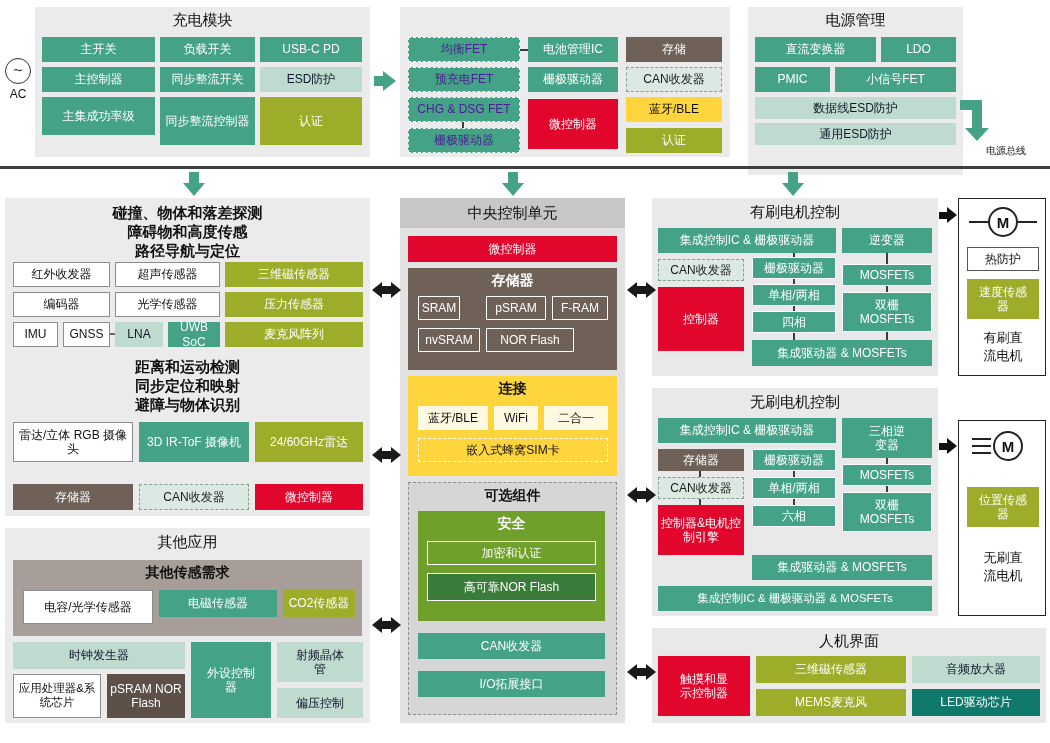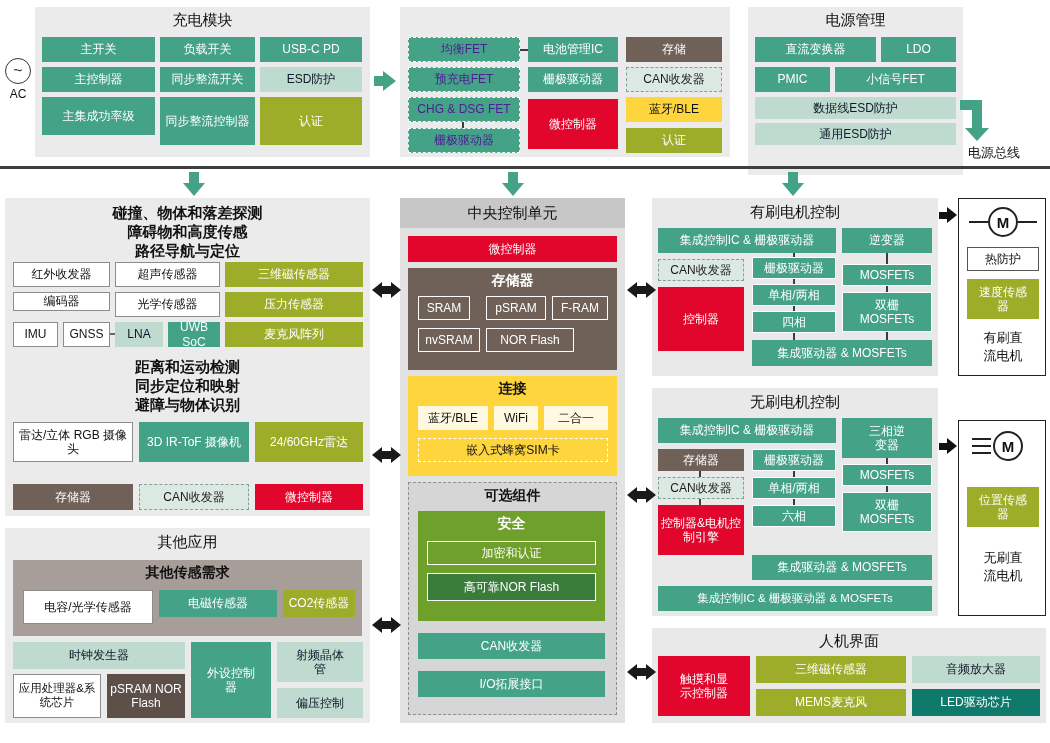--- a/index.html
+++ b/index.html
@@ -41,21 +41,21 @@
   .arrow-d .head{width:0;height:0;border-left:11px solid transparent;border-right:11px solid transparent;border-top:13px solid var(--c)}
   .arr-r-sm{position:absolute;display:flex;align-items:center}
   .arr-r-sm .stem{width:8px;height:7px;background:#111}
   .arr-r-sm .head{width:0;height:0;border-top:8px solid transparent;border-bottom:8px solid transparent;border-left:10px solid #111}
   .dbl{position:absolute;display:flex;align-items:center;height:16px}
   .dbl .hl{width:0;height:0;border-top:8px solid transparent;border-bottom:8px solid transparent;border-right:10px solid #1a1a1a}
   .dbl .stem{width:9px;height:8px;background:#1a1a1a}
   .dbl .hr{width:0;height:0;border-top:8px solid transparent;border-bottom:8px solid transparent;border-left:10px solid #1a1a1a}
   .bent{position:absolute;background:#44A287}
   .bent-head{position:absolute;width:0;height:0;border-left:12px solid transparent;border-right:12px solid transparent;border-top:13px solid #44A287}
-  .buslabel{position:absolute;font-size:13px;color:#111;text-align:left}
+  .buslabel{position:absolute;font-size:10px;color:#111;text-align:center}
   .motor-box{position:absolute;background:#fff;border:1.5px solid #222;box-sizing:border-box}
   .m-circle{position:absolute;border:2px solid #222;border-radius:50%;display:flex;align-items:center;
     justify-content:center;font-weight:bold;font-size:15px;color:#111;box-sizing:border-box;background:#fff}
   .m-line{position:absolute;height:2px;background:#222}
   .motor-label{position:absolute;text-align:center;font-size:13px;color:#111;line-height:1.35}
   .ac-wrap{position:absolute;text-align:center}
   .ac-circle{width:26px;height:26px;border:1.5px solid #333;border-radius:50%;display:flex;align-items:center;
     justify-content:center;font-size:16px;color:#333;box-sizing:border-box;margin:0 auto}
   .ac-label{font-size:12px;color:#111;margin-top:3px}
 </style>
@@ -135,21 +135,21 @@
 
   <div class="panel" style="left:5px;top:198px;width:365px;height:318px">
     <div class="ptitle-multi" style="top:6px">
       <div>碰撞、物体和落差探测</div>
       <div>障碍物和高度传感</div>
       <div>路径导航与定位</div>
     </div>
     <div class="blk white" style="left:8px;top:64px;width:97px;height:25px">红外收发器</div>
     <div class="blk white" style="left:110px;top:64px;width:105px;height:25px">超声传感器</div>
     <div class="blk olive" style="left:220px;top:64px;width:138px;height:25px">三维磁传感器</div>
-    <div class="blk white" style="left:8px;top:94px;width:97px;height:19px">编码器</div>
+    <div class="blk white" style="left:8px;top:94px;width:97px;height:25px">编码器</div>
     <div class="blk white" style="left:110px;top:94px;width:105px;height:25px">光学传感器</div>
     <div class="blk olive" style="left:220px;top:94px;width:138px;height:25px">压力传感器</div>
     <div class="blk white" style="left:8px;top:124px;width:45px;height:25px">IMU</div>
     <div class="blk white" style="left:58px;top:124px;width:47px;height:25px">GNSS</div>
     <div class="dash-conn" style="left:105px;top:135px;width:5px"></div>
     <div class="blk lteal" style="left:110px;top:124px;width:48px;height:25px">LNA</div>
     <div class="blk teal" style="left:163px;top:124px;width:52px;height:25px">UWB SoC</div>
     <div class="blk olive" style="left:220px;top:124px;width:138px;height:25px">麦克风阵列</div>
     <div class="ptitle-multi" style="top:160px">
       <div>距离和运动检测</div>
@@ -165,21 +165,21 @@
   </div>
 
   <div class="panel" style="left:400px;top:198px;width:225px;height:525px;background:#E2E2E2">
     <div style="position:absolute;left:0;top:0;width:225px;height:30px;background:#C7C7C7">
       <div class="ptitle" style="top:6px">中央控制单元</div>
     </div>
     <div class="blk red" style="left:8px;top:38px;width:209px;height:26px">微控制器</div>
 
     <div class="sect taupe" style="left:8px;top:70px;width:209px;height:102px;background:#6F6058">
       <div class="sect-title" style="color:#fff">存储器</div>
-      <div class="mem-item" style="left:10px;top:28px;width:52px;height:24px">SRAM</div>
+      <div class="mem-item" style="left:10px;top:28px;width:42px;height:24px">SRAM</div>
       <div class="mem-item" style="left:78px;top:28px;width:60px;height:24px">pSRAM</div>
       <div class="mem-item" style="left:144px;top:28px;width:56px;height:24px">F-RAM</div>
       <div class="mem-item" style="left:10px;top:60px;width:62px;height:24px">nvSRAM</div>
       <div class="mem-item" style="left:78px;top:60px;width:88px;height:24px">NOR Flash</div>
     </div>
 
     <div class="sect yellow" style="left:8px;top:178px;width:209px;height:100px;background:#FFD53E">
       <div class="sect-title" style="color:#111">连接</div>
       <div class="conn-item" style="left:10px;top:30px;width:70px;height:24px">蓝牙/BLE</div>
       <div class="conn-item" style="left:86px;top:30px;width:44px;height:24px">WiFi</div>

